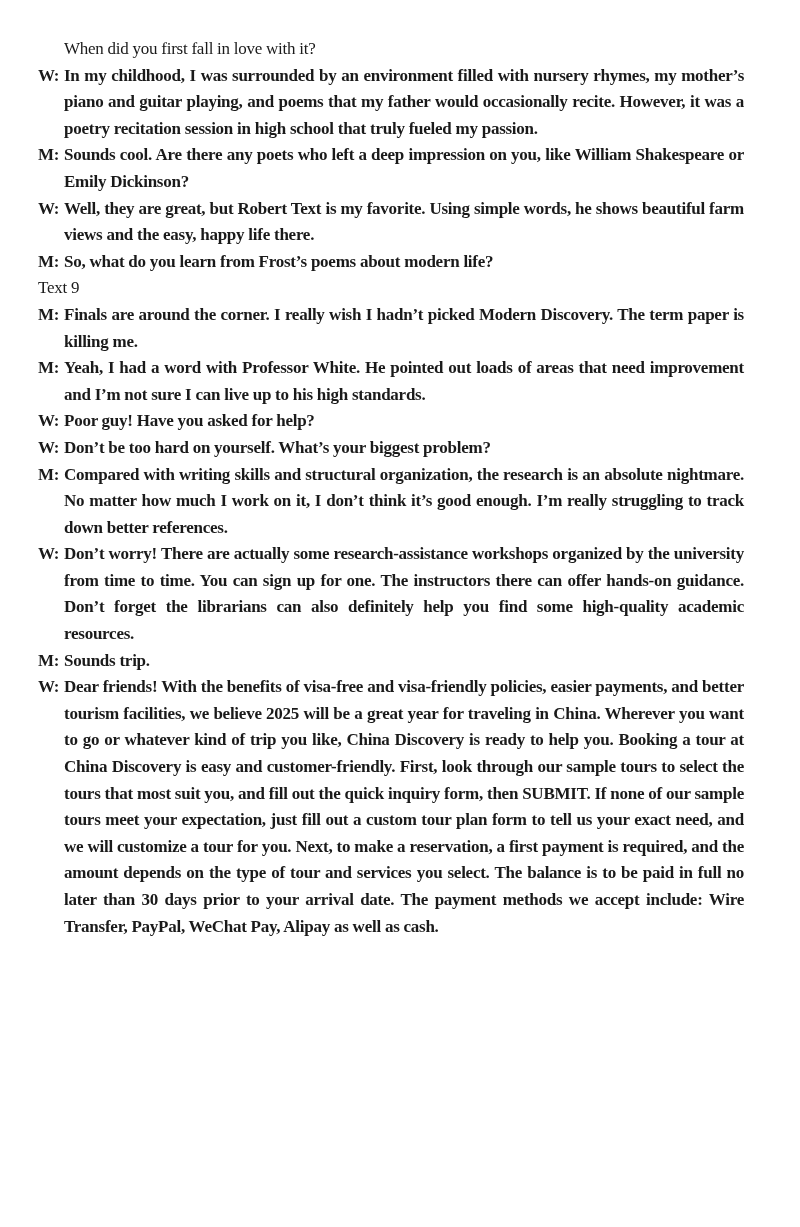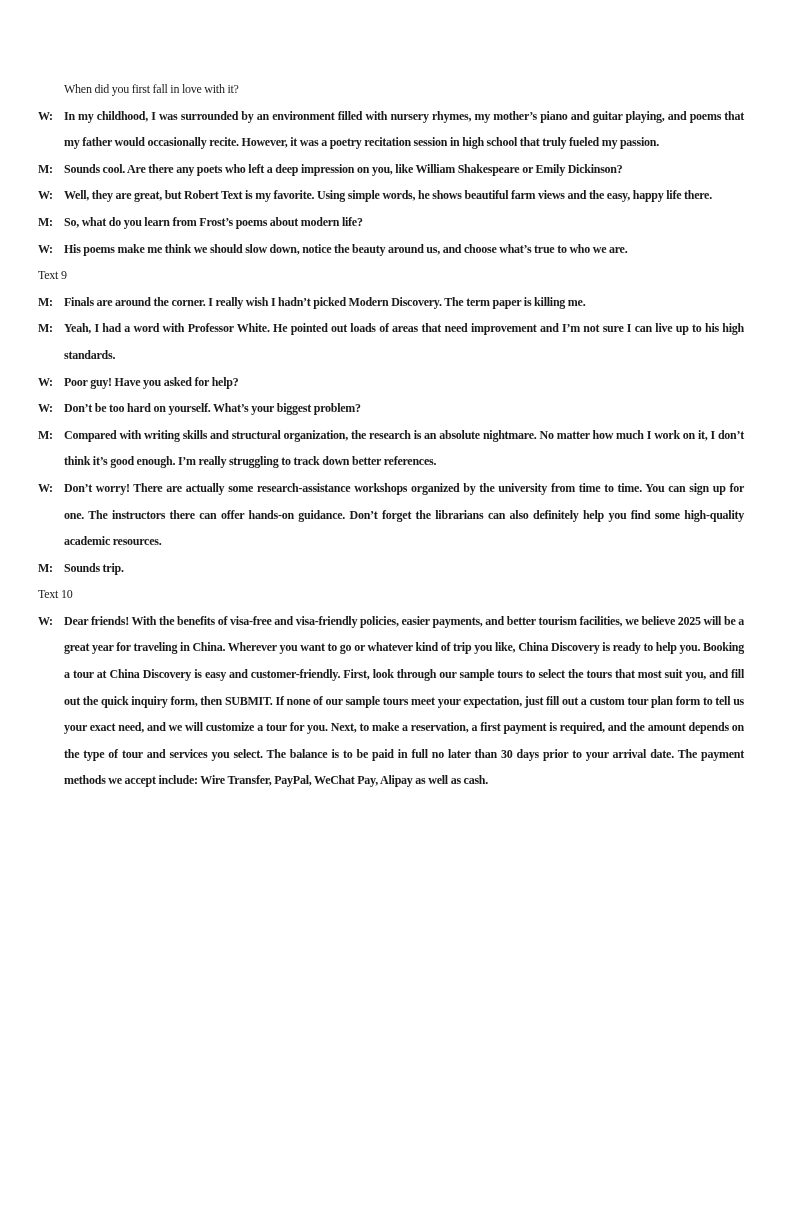--- a/index.html
+++ b/index.html
@@ -15,25 +15,24 @@
       color: #1a1a1a;
       font-family: "Liberation Serif", "DejaVu Serif", serif;
     }
     .page {
       position: absolute;
       left: 38px;
       top: 36px;
       width: 706px;
     }
     .line-block {
-      font-size: 12px;
+      font-size: 17px;
       line-height: 26.6px;
       letter-spacing: -0.25px;
       word-spacing: 0px;
-      margin-top: 40px;
     }
     .turn {
       padding-left: 26px;
       text-indent: -26px;
       text-align: justify;
       text-align-last: left;
       margin: 0;
       font-weight: bold;
     }
     .turn .speaker {
@@ -60,35 +59,33 @@
   <p class="cont">When did you first fall in love with it?</p>
 
   <p class="turn"><span class="speaker">W:</span><span>In my childhood, I was surrounded by an environment filled with nursery rhymes, my mother’s piano and guitar playing, and poems that my father would occasionally recite. However, it was a poetry recitation session in high school that truly fueled my passion.</span></p>
 
   <p class="turn"><span class="speaker">M:</span><span>Sounds cool. Are there any poets who left a deep impression on you, like William Shakespeare or Emily Dickinson?</span></p>
 
   <p class="turn"><span class="speaker">W:</span><span>Well, they are great, but Robert Text is my favorite. Using simple words, he shows beautiful farm views and the easy, happy life there.</span></p>
 
   <p class="turn"><span class="speaker">M:</span><span>So, what do you learn from Frost’s poems about modern life?</span></p>
 
-  <p class="turn"><span class="speaker">W:</span><span>His poems make me think we should slow down, notice the beauty around us, and choose what’s true to who we are.</span></p>
 
   <p class="heading">Text 9</p>
 
   <p class="turn"><span class="speaker">M:</span><span>Finals are around the corner. I really wish I hadn’t picked Modern Discovery. The term paper is killing me.</span></p>
 
   <p class="turn"><span class="speaker">M:</span><span>Yeah, I had a word with Professor White. He pointed out loads of areas that need improvement and I’m not sure I can live up to his high standards.</span></p>
 
   <p class="turn"><span class="speaker">W:</span><span>Poor guy! Have you asked for help?</span></p>
 
   <p class="turn"><span class="speaker">W:</span><span>Don’t be too hard on yourself. What’s your biggest problem?</span></p>
 
   <p class="turn"><span class="speaker">M:</span><span>Compared with writing skills and structural organization, the research is an absolute nightmare. No matter how much I work on it, I don’t think it’s good enough. I’m really struggling to track down better references.</span></p>
 
   <p class="turn"><span class="speaker">W:</span><span>Don’t worry! There are actually some research-assistance workshops organized by the university from time to time. You can sign up for one. The instructors there can offer hands-on guidance. Don’t forget the librarians can also definitely help you find some high-quality academic resources.</span></p>
 
   <p class="turn"><span class="speaker">M:</span><span>Sounds trip.</span></p>
 
-  <p class="heading">Text 10</p>
 
   <p class="turn"><span class="speaker">W:</span><span>Dear friends! With the benefits of visa-free and visa-friendly policies, easier payments, and better tourism facilities, we believe 2025 will be a great year for traveling in China. Wherever you want to go or whatever kind of trip you like, China Discovery is ready to help you. Booking a tour at China Discovery is easy and customer-friendly. First, look through our sample tours to select the tours that most suit you, and fill out the quick inquiry form, then SUBMIT. If none of our sample tours meet your expectation, just fill out a custom tour plan form to tell us your exact need, and we will customize a tour for you. Next, to make a reservation, a first payment is required, and the amount depends on the type of tour and services you select. The balance is to be paid in full no later than 30 days prior to your arrival date. The payment methods we accept include: Wire Transfer, PayPal, WeChat Pay, Alipay as well as cash.</span></p>
 
 </div>
 
 </body></html>

